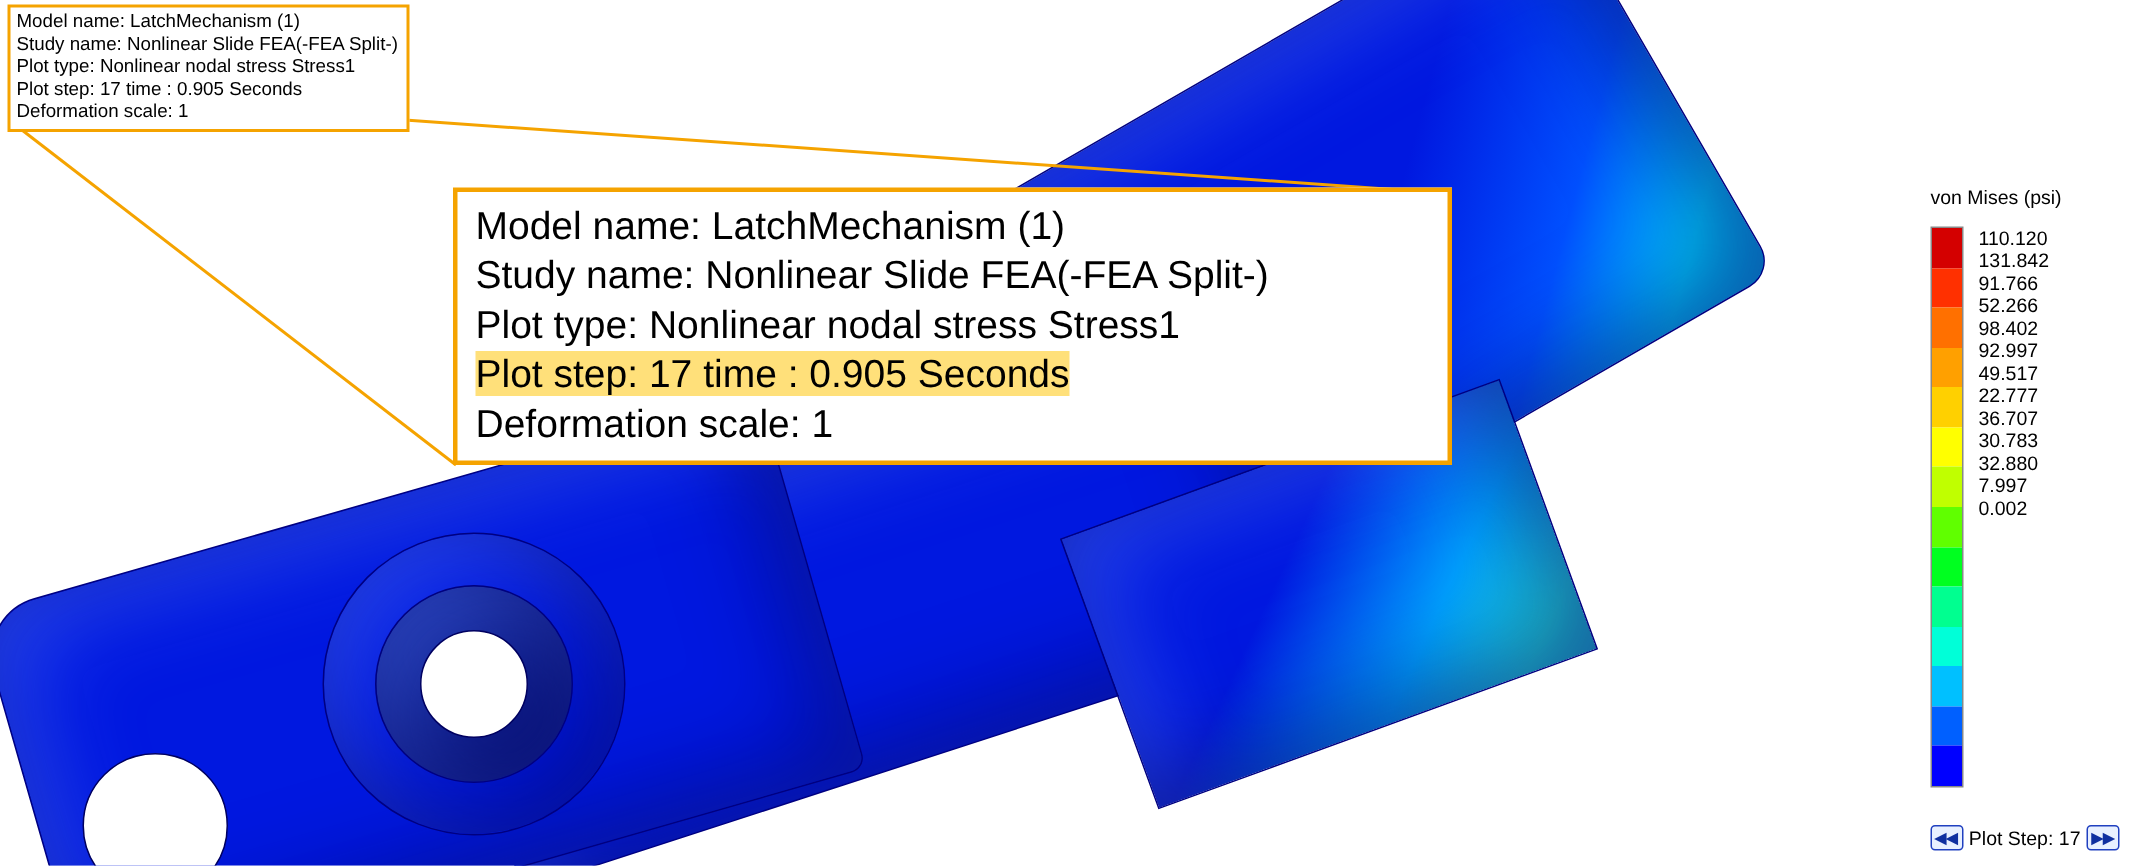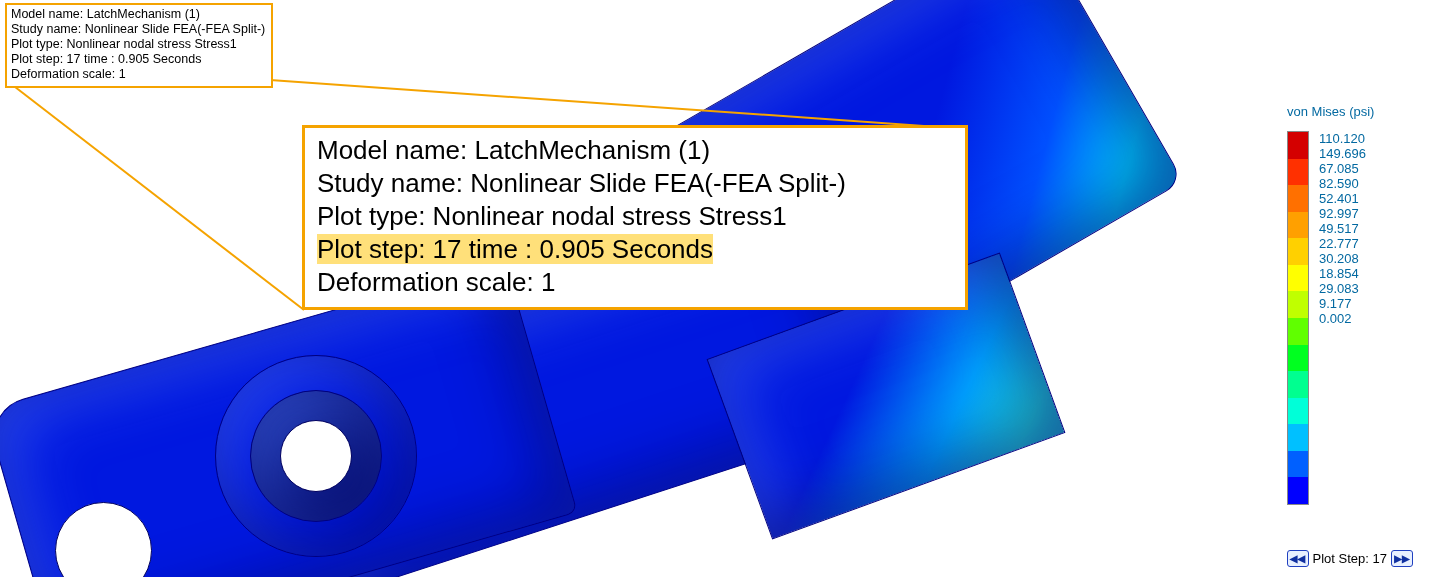--- a/index.html
+++ b/index.html
@@ -21,21 +21,21 @@
 .partA{left:10px;top:330px;width:540px;height:260px;transform:rotate(-16deg);border-radius:40px 10px 10px 60px}
 .partB{left:300px;top:290px;width:560px;height:220px;transform:rotate(-18deg);border-radius:10px}
 .partC{left:640px;top:25px;width:500px;height:300px;transform:rotate(-30deg);border-radius:30px 20px 20px 10px;background:linear-gradient(135deg,#0018e0 55%,#0050ff 75%,#00c8ff 90%)}
 .partD{left:730px;top:300px;width:310px;height:190px;transform:rotate(-20deg);background:linear-gradient(135deg,#0018e0 40%,#00a0ff 70%,#20e0e0 90%)}
 .hub{left:215px;top:355px;width:200px;height:200px;border-radius:50%}
 .hub2{left:250px;top:390px;width:130px;height:130px;border-radius:50%;background:#102090}
 .hole{position:absolute;left:280px;top:420px;width:70px;height:70px;border-radius:50%;background:#ffffff;border:1px solid #000060}
 .sidehole{position:absolute;left:55px;top:502px;width:95px;height:95px;border-radius:50%;background:#ffffff;border:1px solid #000060}
 
 
-.legend{position:absolute;right:32px;top:104px;width:118px;font-size:13px;color:#0369a1}
+.legend{position:absolute;right:32px;top:124px;width:118px;font-size:13px;color:#000000}
 .legend-title{font-size:13px;margin-bottom:12px;white-space:nowrap}
 .legend-body{display:flex;align-items:stretch}
 .legend-bar{width:20px;height:372px;position:relative;border:1px solid #888}
 .legend-seg{position:absolute;left:0;right:0}
 .legend-labels{display:flex;flex-direction:column;justify-content:flex-start;height:374px;margin-left:10px;font-size:13px}
 
 
 .stepper{position:absolute;right:22px;top:550px;display:flex;align-items:center;font-size:13px;color:#000}
 .step-btn{display:inline-flex;align-items:center;justify-content:center;width:20px;height:15px;border:1px solid #2040c0;background:#e8f0ff;color:#1030a0;font-size:10px;font-weight:bold;border-radius:3px;margin:0 2px;cursor:pointer}
 .step-label{margin:0 2px}
@@ -91,31 +91,31 @@
           <div class="legend-seg" style="top: 50%; height: 7.14286%; background: rgb(96, 255, 0);"></div>
           <div class="legend-seg" style="top: 57.1429%; height: 7.14286%; background: rgb(0, 255, 32);"></div>
           <div class="legend-seg" style="top: 64.2857%; height: 7.14286%; background: rgb(0, 255, 144);"></div>
           <div class="legend-seg" style="top: 71.4286%; height: 7.14286%; background: rgb(0, 255, 216);"></div>
           <div class="legend-seg" style="top: 78.5714%; height: 7.14286%; background: rgb(0, 192, 255);"></div>
           <div class="legend-seg" style="top: 85.7143%; height: 7.14286%; background: rgb(0, 96, 255);"></div>
           <div class="legend-seg" style="top: 92.8571%; height: 7.14286%; background: rgb(0, 0, 255);"></div>
         </div>
       <div class="legend-labels" id="legend-labels">
           <div>110.120</div>
-          <div>149.696</div>
-          <div>67.085</div>
-          <div>82.590</div>
-          <div>52.401</div>
+          <div>131.842</div>
+          <div>91.766</div>
+          <div>52.266</div>
+          <div>98.402</div>
           <div>92.997</div>
           <div>49.517</div>
           <div>22.777</div>
-          <div>30.208</div>
-          <div>18.854</div>
-          <div>29.083</div>
-          <div>9.177</div>
+          <div>36.707</div>
+          <div>30.783</div>
+          <div>32.880</div>
+          <div>7.997</div>
           <div>0.002</div>
         </div>
     </div>
   </div>
 
   <div class="stepper">
     <span class="step-btn">◀◀</span>
     <span class="step-label">Plot Step: 17</span>
     <span class="step-btn">▶▶</span>
   </div>

